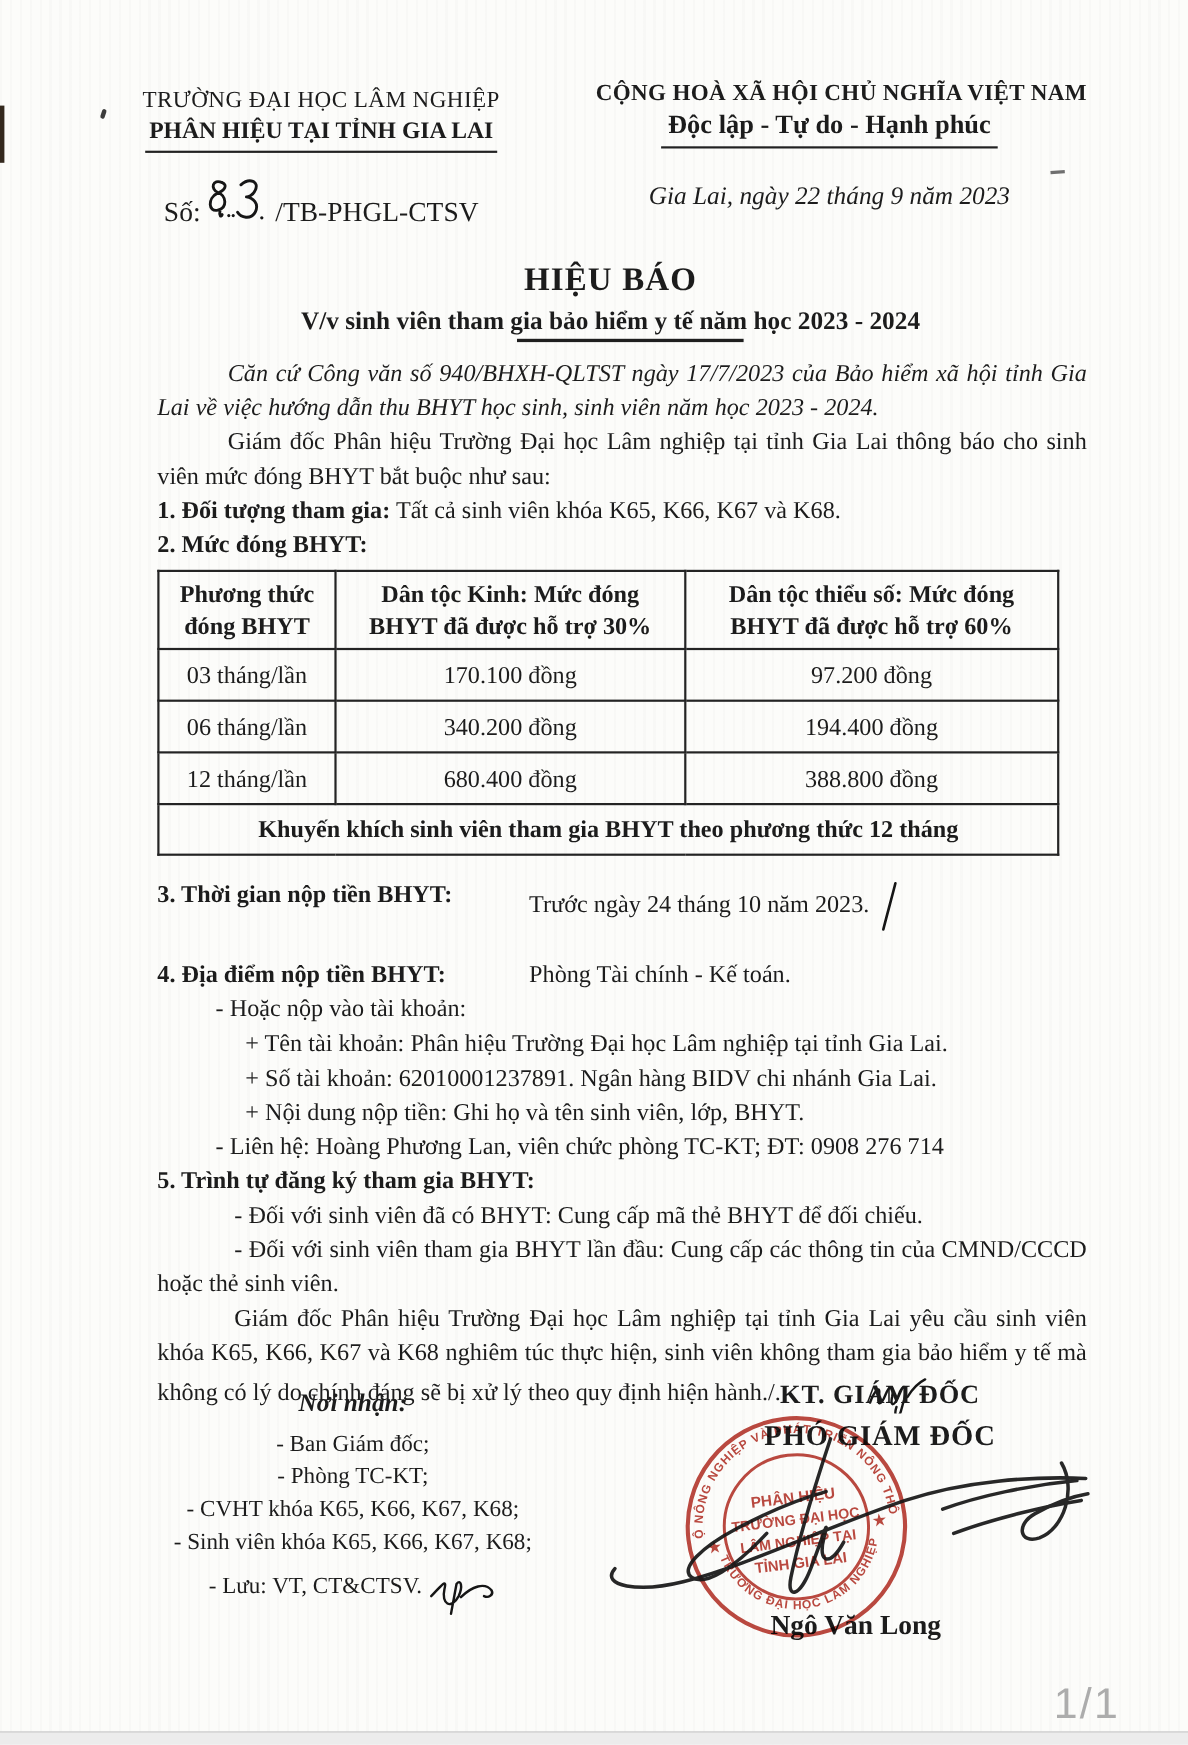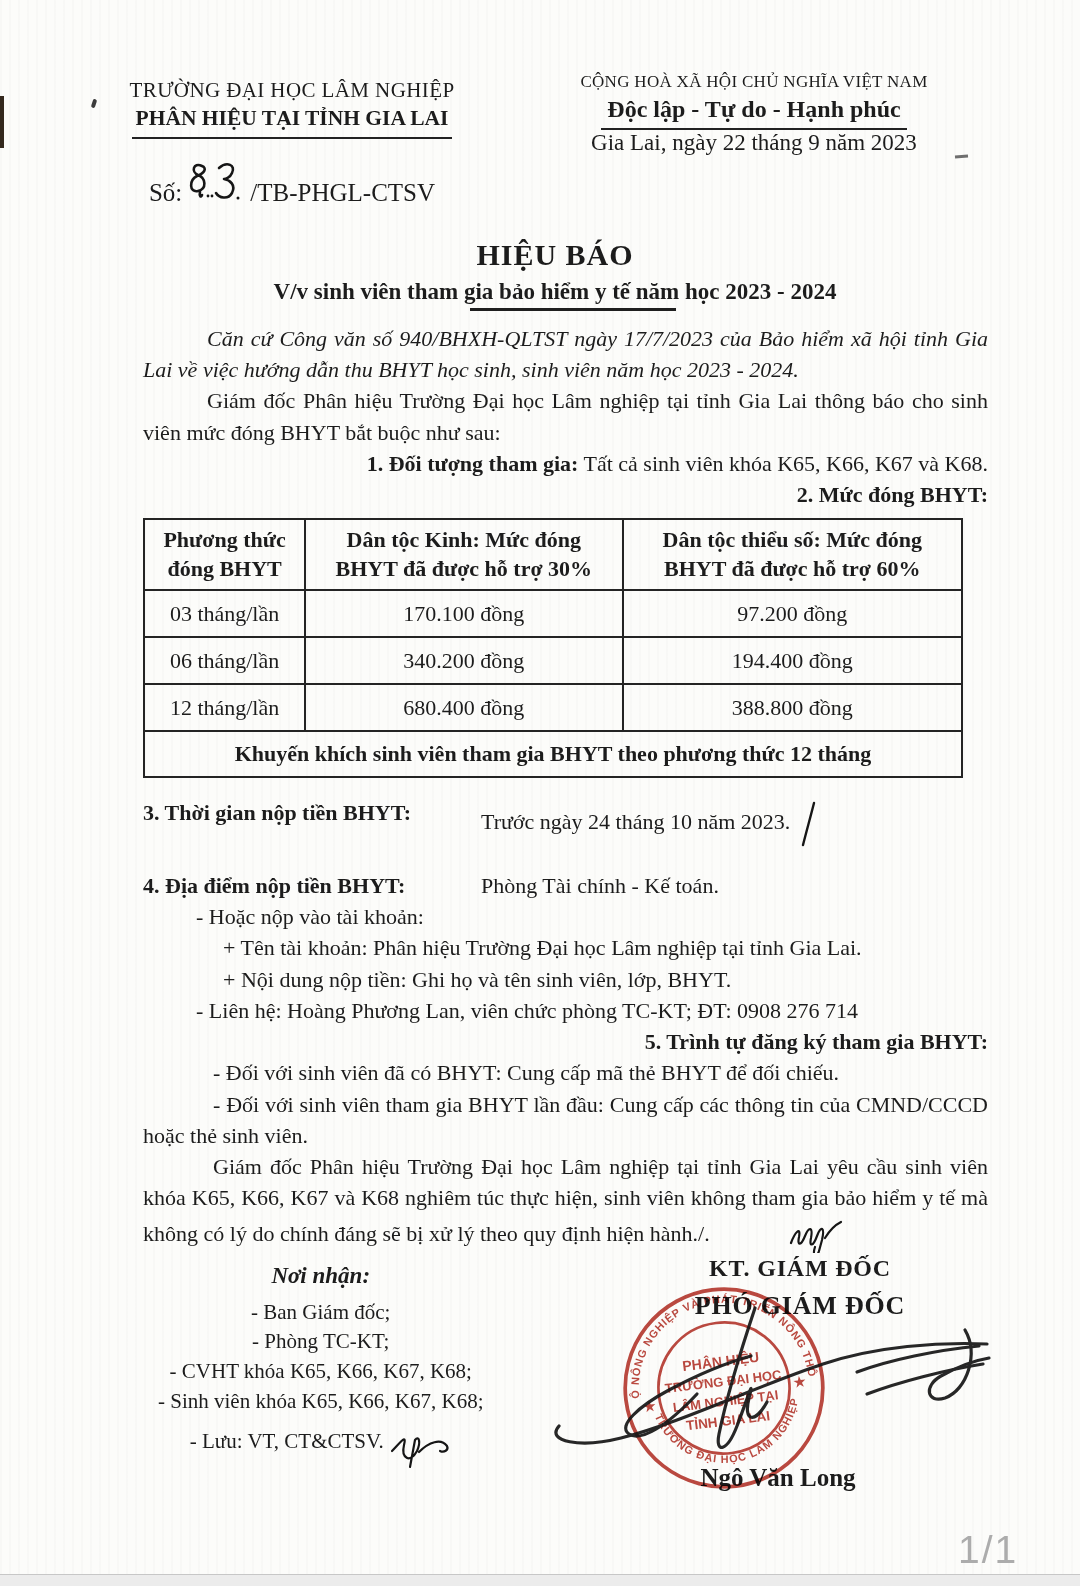--- a/index.html
+++ b/index.html
@@ -12,39 +12,39 @@
 
   
   .hdr-left { position:absolute; top:78px; left:90px; width:404px; text-align:center; }
   .hl1 { font-size:21px; letter-spacing:0.4px; white-space:nowrap; }
   .hl2 { font-size:21.5px; font-weight:bold; margin-top:3px; }
   .hl2 .u { display:inline-block; border-bottom:2.5px solid #222; padding:0 4px 6px 4px; white-space:nowrap; }
   .so-line { margin-top:14px; font-size:25px; display:flex; justify-content:center; align-items:flex-end; gap:4px; white-space:nowrap; }
   .hand-number { display:inline-block; position:relative; top:6px; }
 
   .hdr-right { position:absolute; top:72px; left:520px; width:468px; text-align:center; }
-  .hr1 { font-size:17px; font-weight:normal; white-space:nowrap; letter-spacing:0.3px; }
+  .hr1 { font-size:21px; font-weight:bold; white-space:nowrap; letter-spacing:0.3px;text-align:right; }
   .hr2 { font-size:24px; font-weight:bold; margin-top:4px; }
   .hr2 .u { display:inline-block; border-bottom:2.5px solid #222; padding:0 6px 5px 6px; white-space:nowrap; }
-  .dateline { font-size:23px; white-space:nowrap; }
+  .dateline { margin-top:30px; font-style:italic; font-size:23px; white-space:nowrap; }
 
   
   .title-block { position:absolute; top:238px; left:120px; width:870px; text-align:center; }
   .doc-title { font-size:30px; font-weight:bold; letter-spacing:1px; }
   .doc-subtitle { font-size:23px; font-weight:bold; margin-top:7px; }
   .subtitle-underline { width:206px; height:3px; background:#1f1f1f; margin:3px auto 0 auto; transform:translateX(18px); }
 
   
   .doc-body { position:absolute; left:143px; top:323px; width:845px; font-size:22px; line-height:1.42; }
   .doc-body p { margin:0; }
   .jus { text-align:justify; }
   .ind { text-indent:64px; }
   .cancu { font-style:italic; }
   .intro { margin-top:8px; }
-  .sec { margin-top:11px;text-align:right; }
+  .sec { margin-top:11px; }
   .lbl { font-weight:bold; }
 
   table.fee { border-collapse:collapse; margin-top:8px; width:820px; table-layout:fixed; }
   .fee th, .fee td { border:2.5px solid #242424; text-align:center; vertical-align:middle; }
   .fee th { font-weight:bold; font-size:22px; line-height:1.28; padding:6px 10px; }
   .fee td { font-size:22px; padding:7px 8px; }
   .fee .note-cell { font-weight:bold; padding:6px 8px; }
 
   .kv { display:flex; margin-top:19px; }
   .kv .lbl { width:338px; flex:none; }
@@ -184,20 +184,21 @@
             </svg></span></span>
     </div>
 
     <div class="kv">
       <span class="lbl">4. Địa điểm nộp tiền BHYT:</span>
       <span class="val">Phòng Tài chính - Kế toán.</span>
     </div>
 
     <p class="pl1">- Hoặc nộp vào tài khoản:</p>
     <p class="pl2">+ Tên tài khoản: Phân hiệu Trường Đại học Lâm nghiệp tại tỉnh Gia Lai.</p>
+    <p class="pl2">+ Số tài khoản: 62010001237891. Ngân hàng BIDV chi nhánh Gia Lai.</p>
     <p class="pl2">+ Nội dung nộp tiền: Ghi họ và tên sinh viên, lớp, BHYT.</p>
     <p class="pl1">- Liên hệ: Hoàng Phương Lan, viên chức phòng TC-KT; ĐT: 0908 276 714</p>
 
     <p class="sec">
       <span class="lbl">5. Trình tự đăng ký tham gia BHYT:</span>
     </p>
     <p class="s5item1">- Đối với sinh viên đã có BHYT: Cung cấp mã thẻ BHYT để đối chiếu.</p>
     <p class="s5item2 jus">- Đối với sinh viên tham gia BHYT lần đầu: Cung cấp các thông tin của CMND/CCCD hoặc thẻ sinh viên.</p>
 
     <p class="closing jus"><span>Giám đốc Phân hiệu Trường Đại học Lâm nghiệp tại tỉnh Gia Lai yêu cầu sinh viên khóa K65, K66, K67 và K68 nghiêm túc thực hiện, sinh viên không tham gia bảo hiểm y tế mà không có lý do chính đáng sẽ bị xử lý theo quy định hiện hành./.</span><span class="hand-initials"><svg width="58" height="38" viewBox="0 0 58 38">

